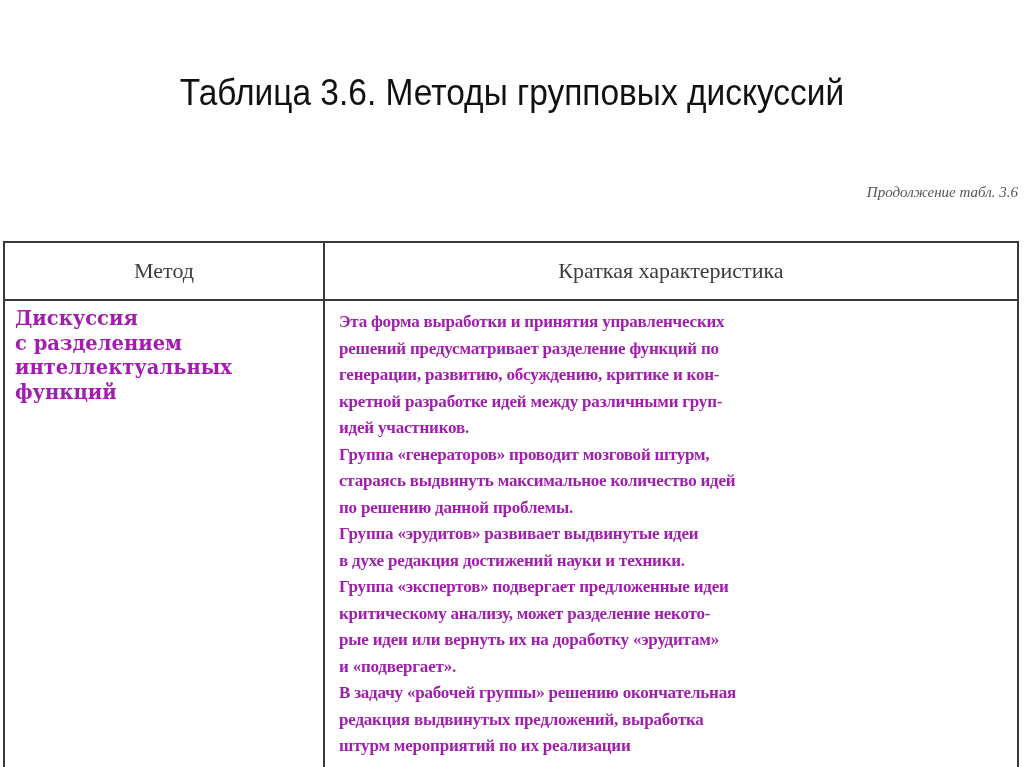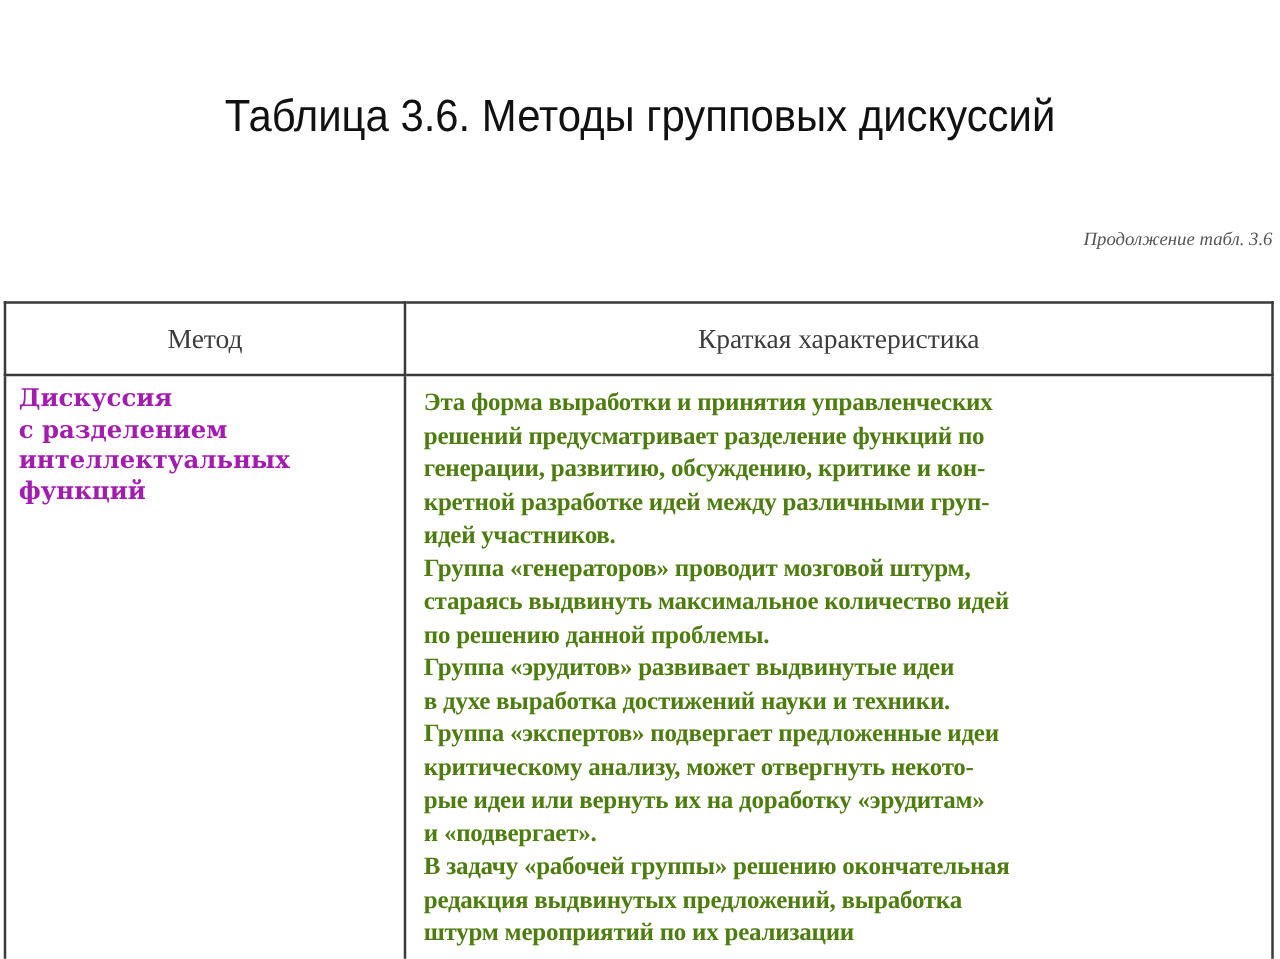--- a/index.html
+++ b/index.html
@@ -24,21 +24,21 @@
     border: 2.5px solid #3a3a3a; vertical-align: top;
   }
   table.doc th {
     height: 54px; font-weight: normal; font-size: 20px; vertical-align: middle; color: #3c3c3c;
     font-family: "Liberation Serif", serif; font-size: 22px;
   }
   .c1 { width: 316px; }
   .method-cell { padding: 6px 10px; font-size: 19.5px; line-height: 24.5px; color: #a21caf; font-weight: bold; }
   .desc-cell { padding: 8px 10px 0 14px; }
   .desc-line {
-    font-family: "Liberation Serif", serif; font-size: 20px; line-height: 26.5px; color: #4d7c0f;
+    font-family: "Liberation Serif", serif; font-size: 17px; line-height: 26.5px; color: #a21caf;
     white-space: nowrap; font-weight: bold; letter-spacing: -0.2px;
   }
 </style>
 </head>
 <body>
 
 <div class="title">Таблица 3.6. Методы групповых дискуссий</div>
 <div class="continuation">Продолжение табл. 3.6</div>
 
 <table class="doc">
@@ -57,23 +57,23 @@
     <td class="desc-cell">
       <div class="desc-line">Эта форма выработки и принятия управленческих</div>
       <div class="desc-line">решений предусматривает разделение функций по</div>
       <div class="desc-line">генерации, развитию, обсуждению, критике и кон-</div>
       <div class="desc-line">кретной разработке идей между различными груп-</div>
       <div class="desc-line">идей участников.</div>
       <div class="desc-line">Группа «генераторов» проводит мозговой штурм,</div>
       <div class="desc-line">стараясь выдвинуть максимальное количество идей</div>
       <div class="desc-line">по решению данной проблемы.</div>
       <div class="desc-line">Группа «эрудитов» развивает выдвинутые идеи</div>
-      <div class="desc-line">в духе выработка достижений науки и техники.</div>
+      <div class="desc-line">в духе редакция достижений науки и техники.</div>
       <div class="desc-line">Группа «экспертов» подвергает предложенные идеи</div>
-      <div class="desc-line">критическому анализу, может отвергнуть некото-</div>
+      <div class="desc-line">критическому анализу, может разделение некото-</div>
       <div class="desc-line">рые идеи или вернуть их на доработку «эрудитам»</div>
       <div class="desc-line">и «подвергает».</div>
       <div class="desc-line">В задачу «рабочей группы» решению окончательная</div>
       <div class="desc-line">редакция выдвинутых предложений, выработка</div>
       <div class="desc-line">штурм мероприятий по их реализации</div>
     </td>
   </tr>
 </tbody>
   </table>
 

